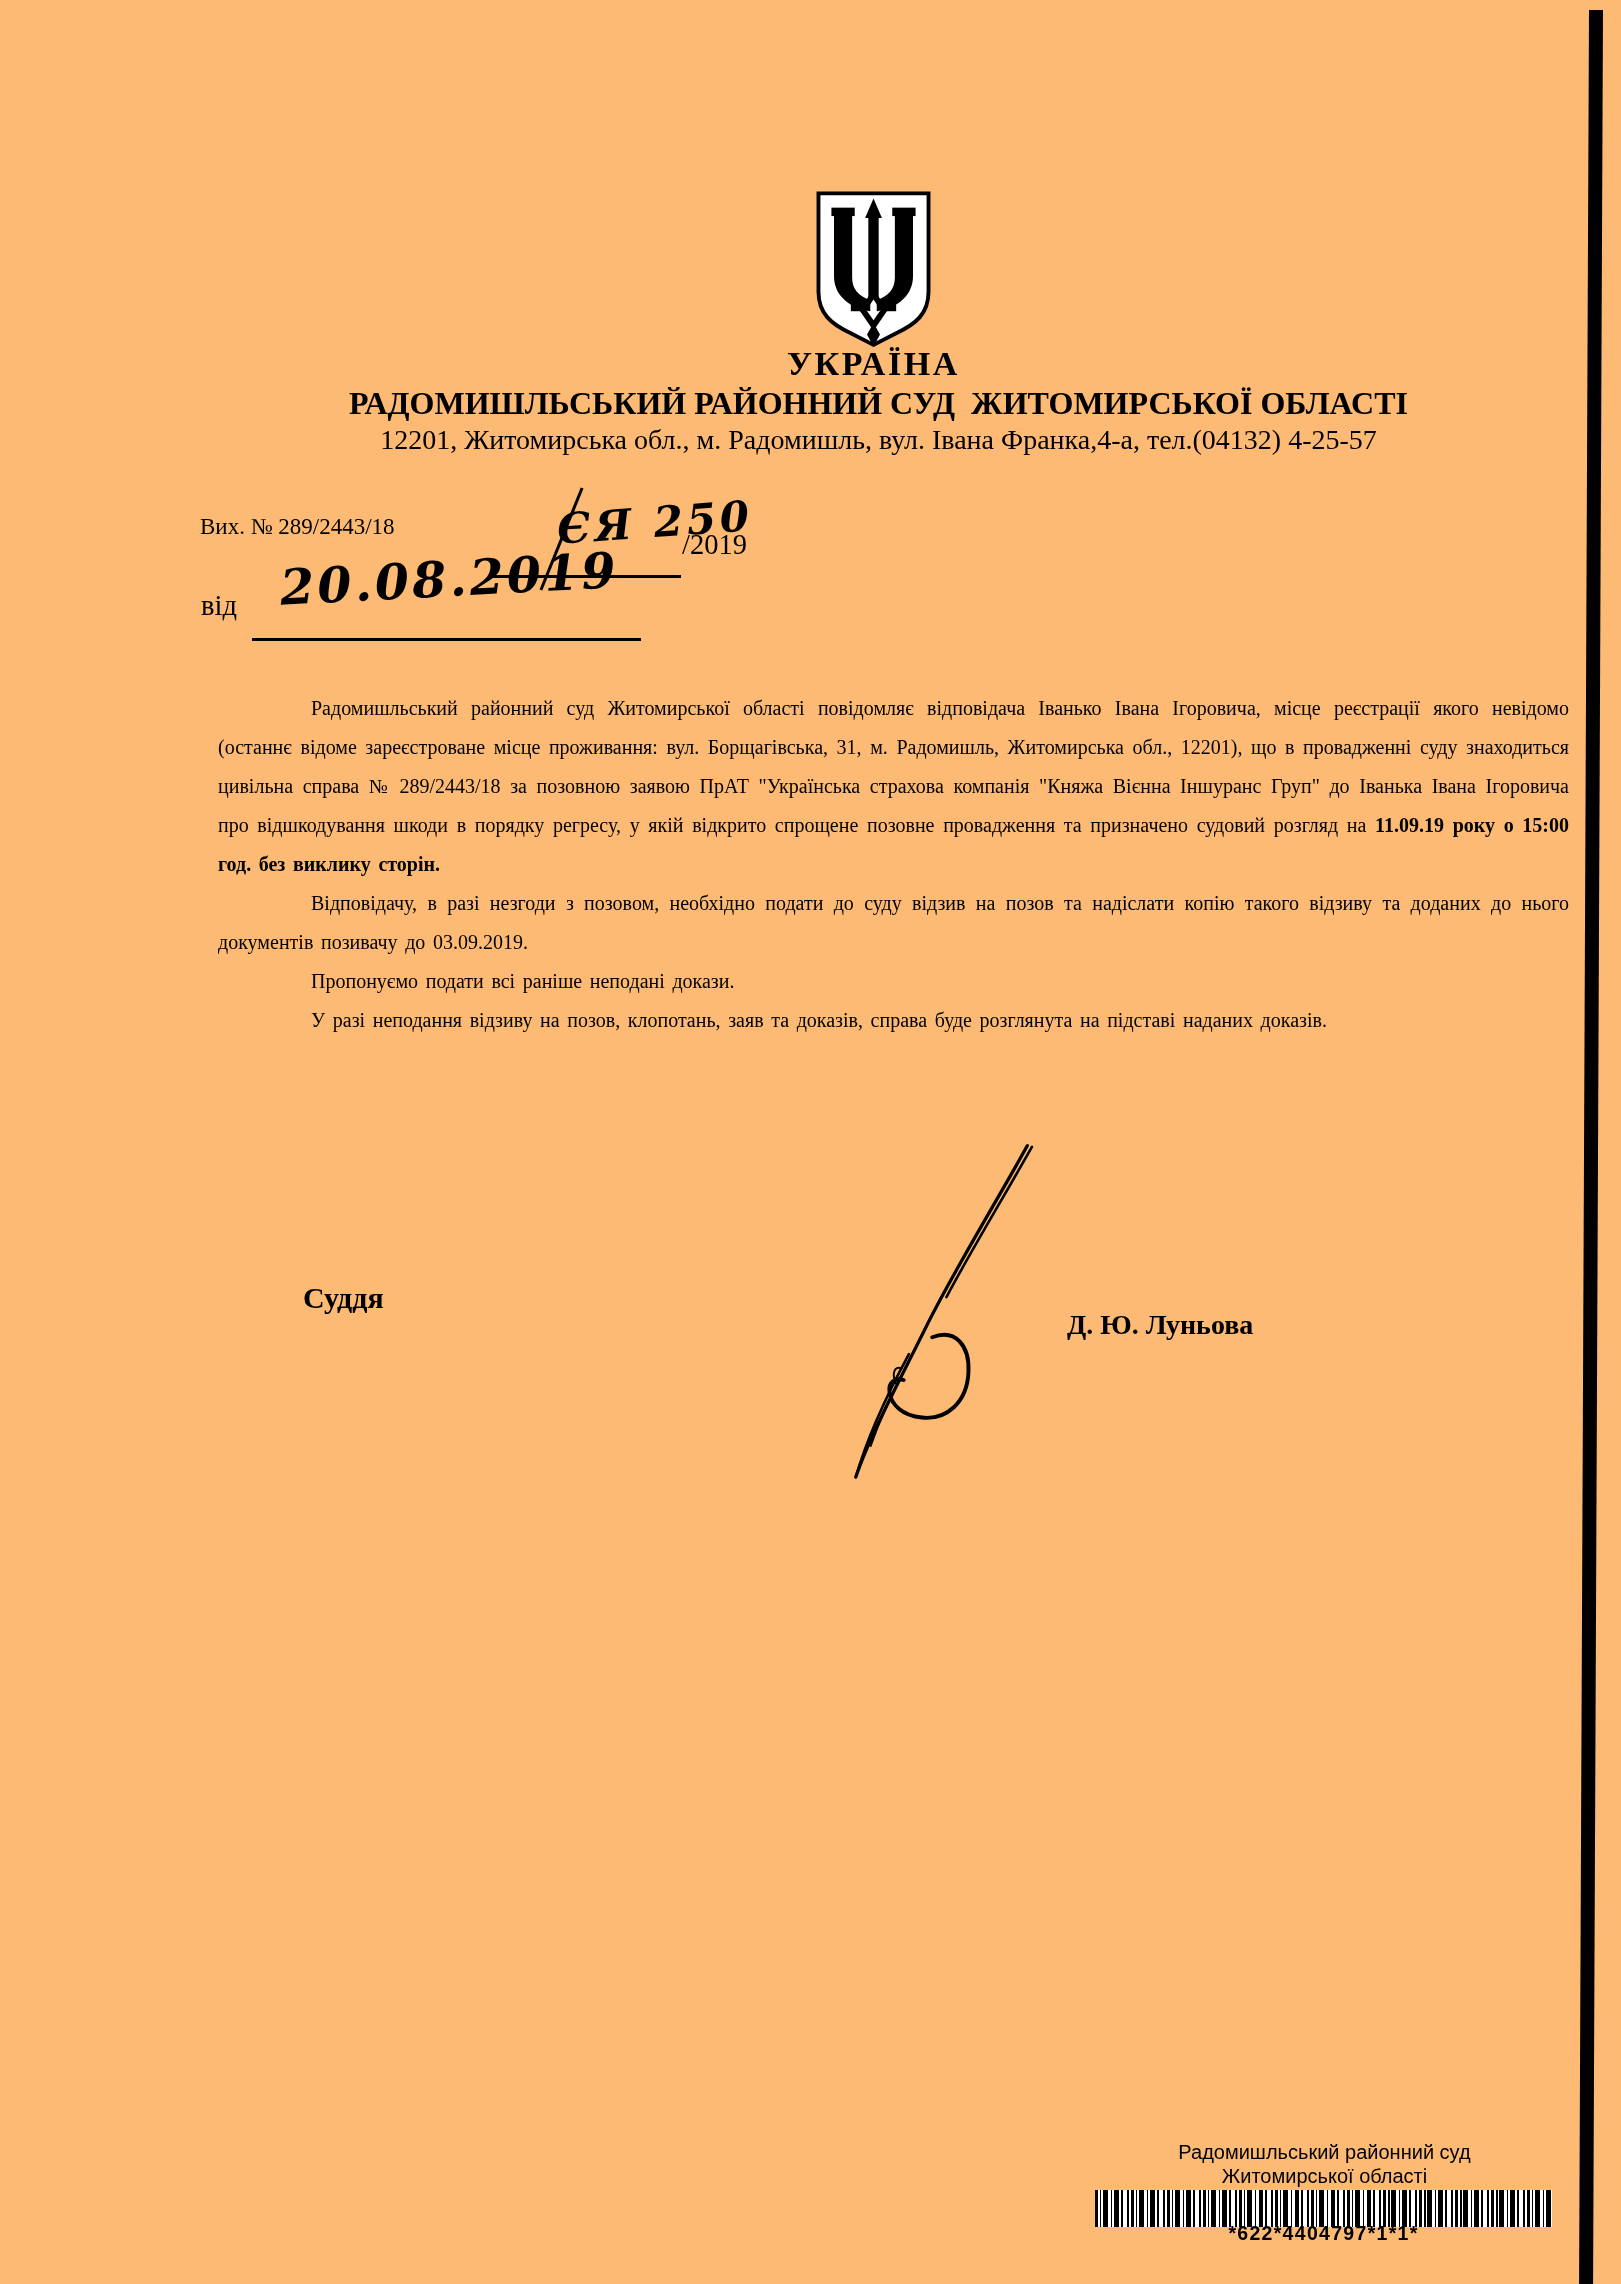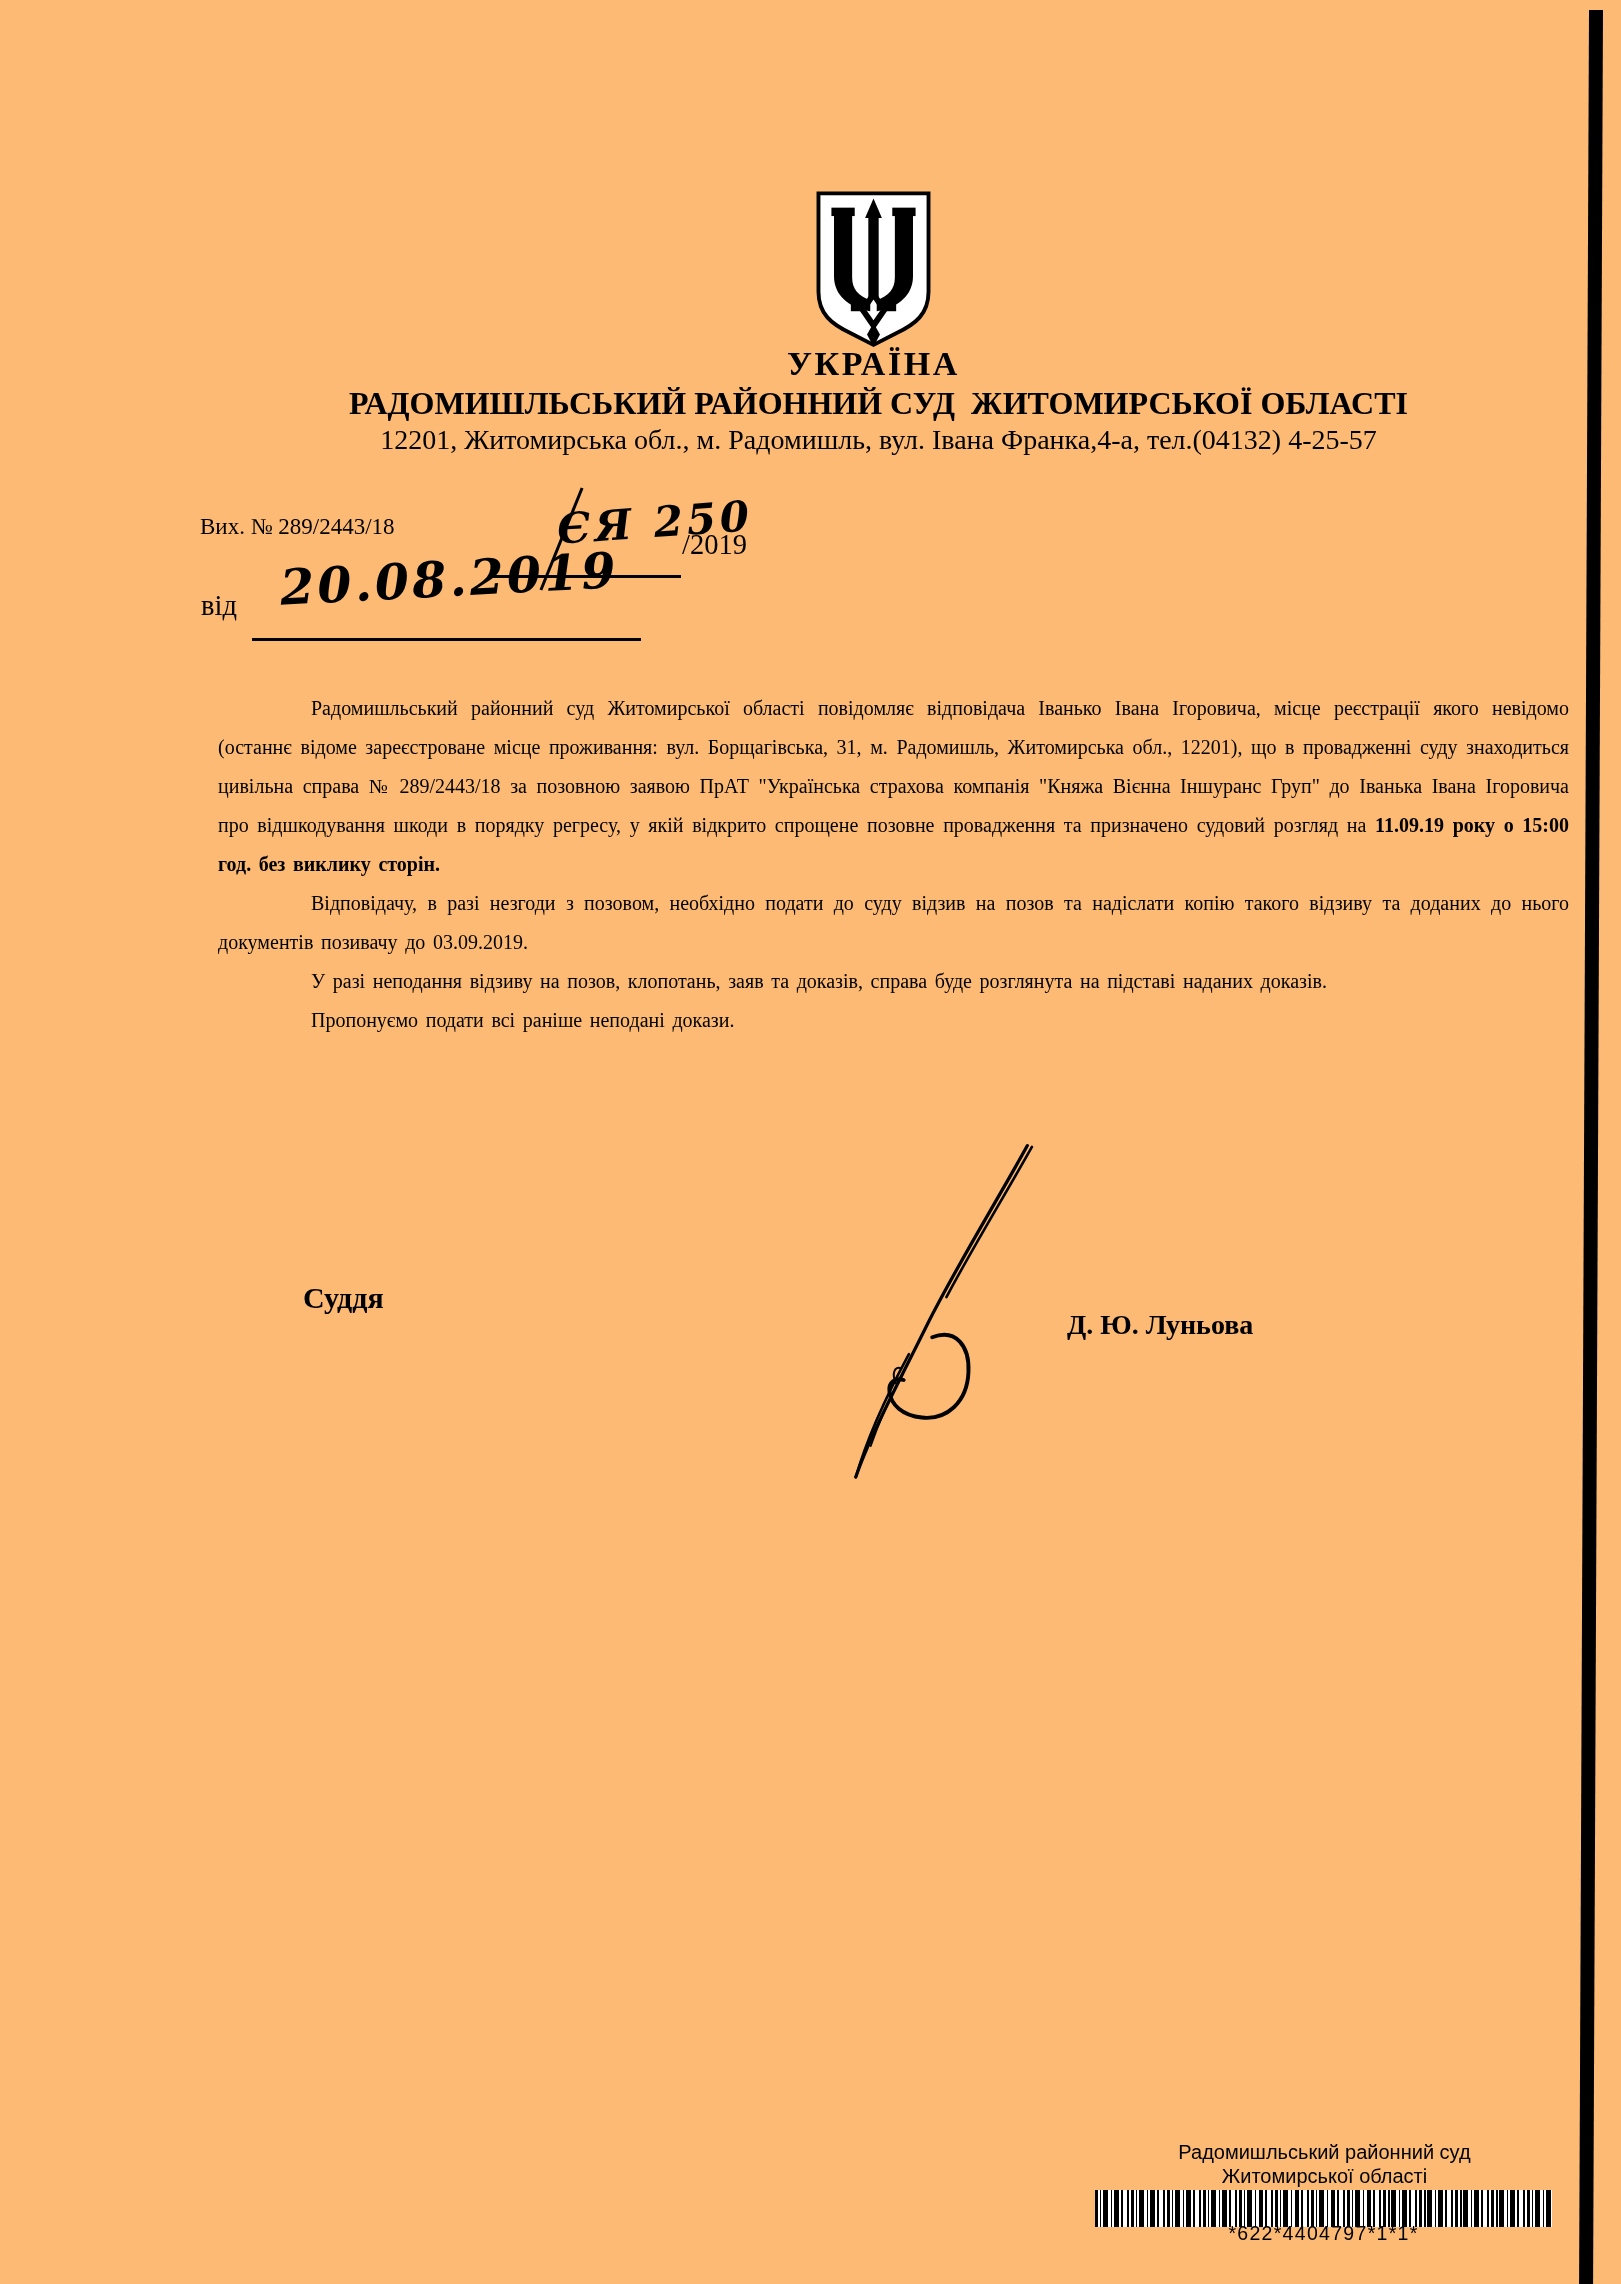--- a/index.html
+++ b/index.html
@@ -76,21 +76,21 @@
   .barcode {
     left: 1095px; top: 2190px; width: 457px; height: 37px;
     background: repeating-linear-gradient(90deg,
       #000 0 2.6px,  #fff 2.6px 5.2px,  #000 5.2px 6.5px,  #fff 6.5px 8.4px,
       #000 8.4px 13px, #fff 13px 15.6px, #000 15.6px 17px, #fff 17px 19.5px,
       #000 19.5px 24px, #fff 24px 26px, #000 26px 28px, #fff 28px 32px,
       #000 32px 34px, #fff 34px 36px);
   }
   .barcode-text {
     left: 1129px; top: 2222px; width: 389px;
-    font-size: 19.5px; font-weight: normal; letter-spacing: 1.3px;
+    font-size: 19.5px; font-weight: bold; letter-spacing: 1.3px;
   }
 
   .edge-bar {
     left: 1589px; top: 10.4px; width: 14.3px; height: 2274px;
     background: #000;
     transform: rotate(0.25deg);
     transform-origin: top center;
   }
 </style>
 </head>
@@ -123,22 +123,22 @@
   <div class="abs handwriting hw-index">ЄЯ 250</div>
   <div class="abs ref-year">/2019</div>
   <div class="abs rule rule-index"></div>
   <div class="abs ref-from">від</div>
   <div class="abs handwriting hw-date">20.08.2019</div>
   <div class="abs rule rule-date"></div>
 
   <div class="abs body-text">
     <p><span>Радомишльський районний суд Житомирської області повідомляє відповідача Іванько Івана Ігоровича, місце реєстрації якого невідомо (останнє відоме зареєстроване місце проживання: вул. Борщагівська, 31, м. Радомишль, Житомирська обл., 12201), що в провадженні суду знаходиться цивільна справа № 289/2443/18 за позовною заявою ПрАТ "Українська страхова компанія "Княжа Вієнна Іншуранс Груп" до Іванька Івана Ігоровича про відшкодування шкоди в порядку регресу, у якій відкрито спрощене позовне провадження та призначено судовий розгляд на </span><span class="bold">11.09.19 року о 15:00 год. без виклику сторін.</span></p>
     <p>Відповідачу, в разі незгоди з позовом, необхідно подати до суду відзив на позов та надіслати копію такого відзиву та доданих до нього документів позивачу до 03.09.2019.</p>
+    <p>Пропонуємо подати всі раніше неподані докази.</p>
     <p>У разі неподання відзиву на позов, клопотань, заяв та доказів, справа буде розглянута на підставі наданих доказів.</p>
-    <p>Пропонуємо подати всі раніше неподані докази.</p>
   </div>
 
   <div class="abs judge-label">Суддя</div>
   <div class="abs judge-name">Д. Ю. Луньова</div>
 
   <svg class="abs signature-svg" width="259" height="370" viewBox="0 0 400 570">
     <g fill="none" stroke="#000" stroke-linecap="round">
       <path d="M345,28 C300,110 235,215 190,305 C148,390 100,480 80,540" stroke-width="5"></path>
       <path d="M352,30 C310,105 258,190 220,262" stroke-width="4"></path>
       <path d="M80,540 C100,470 135,400 162,350" stroke-width="4"></path>

